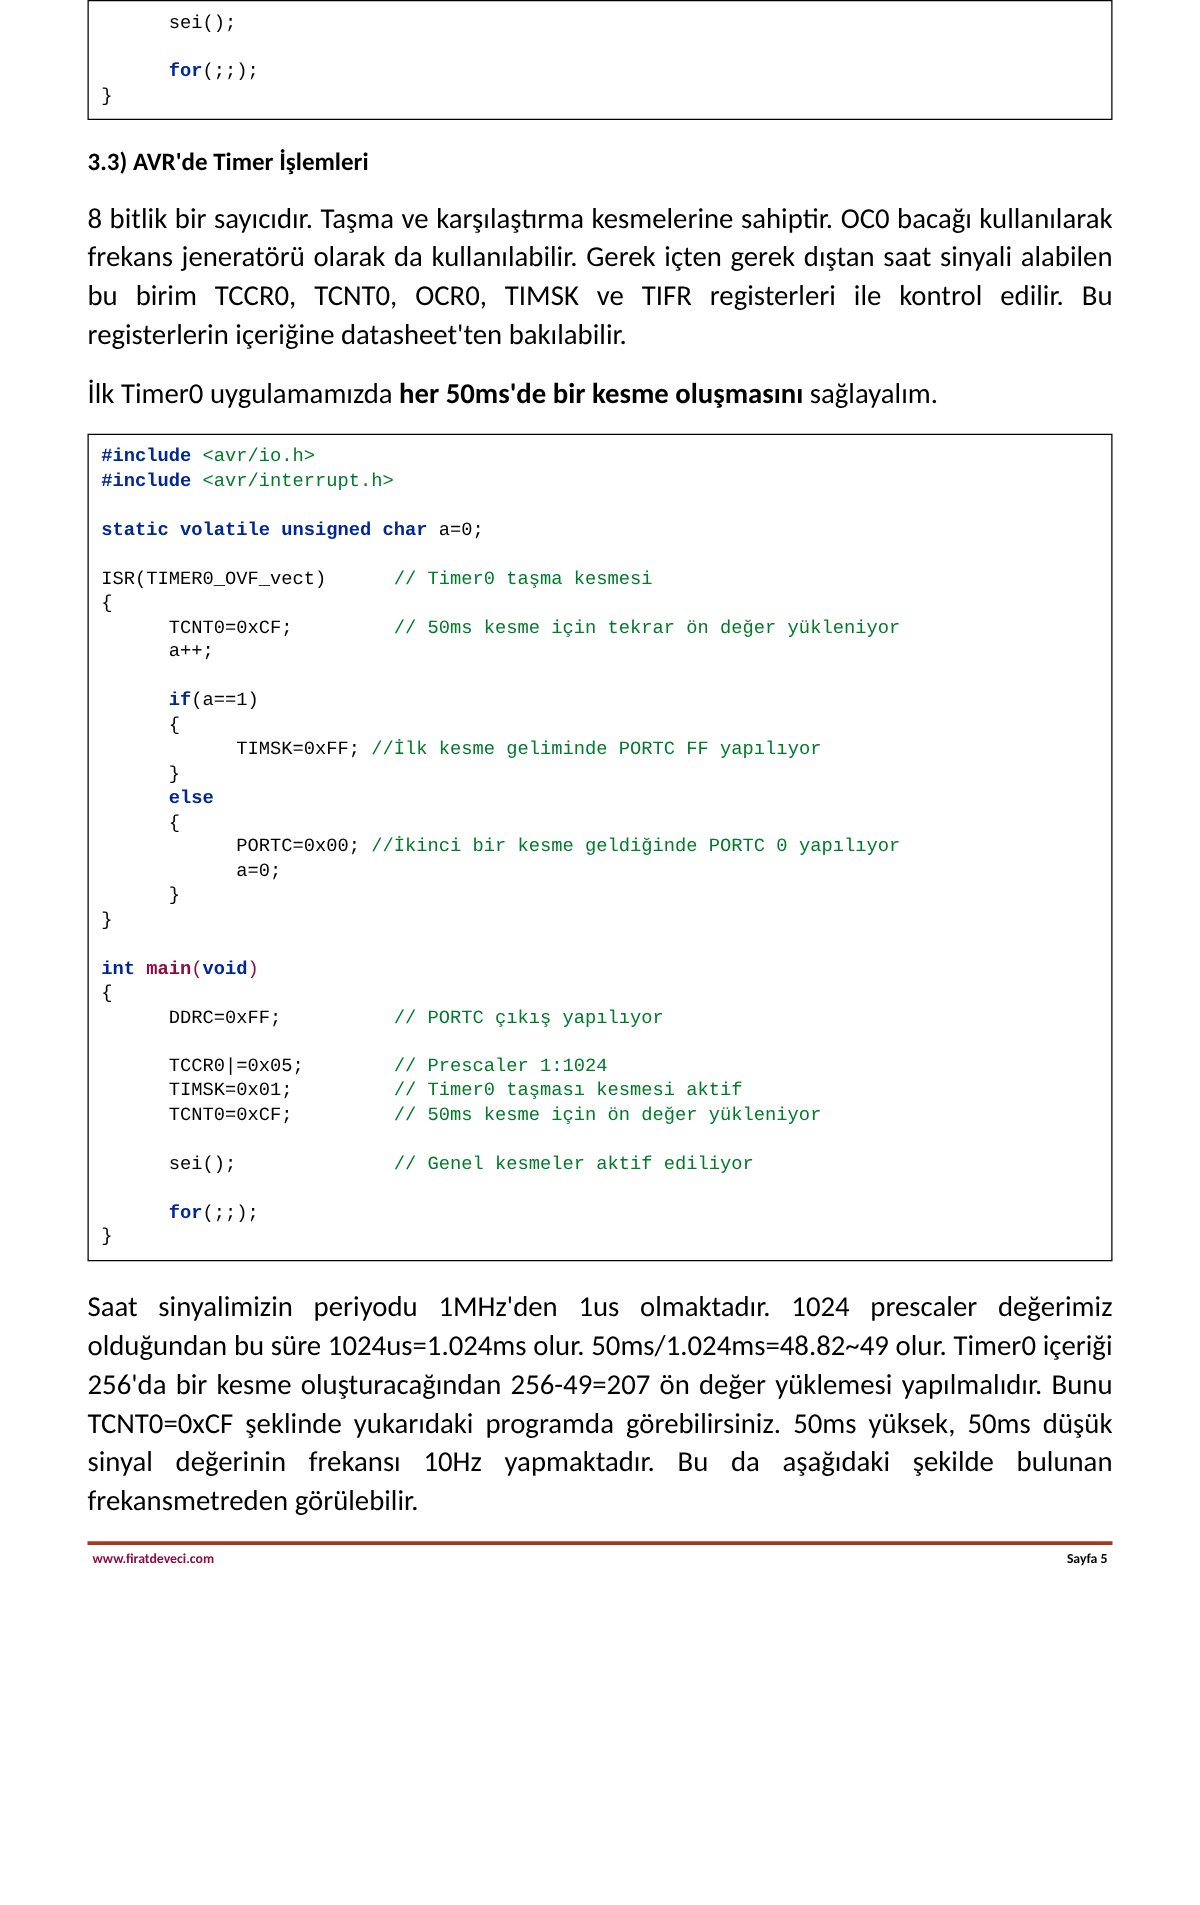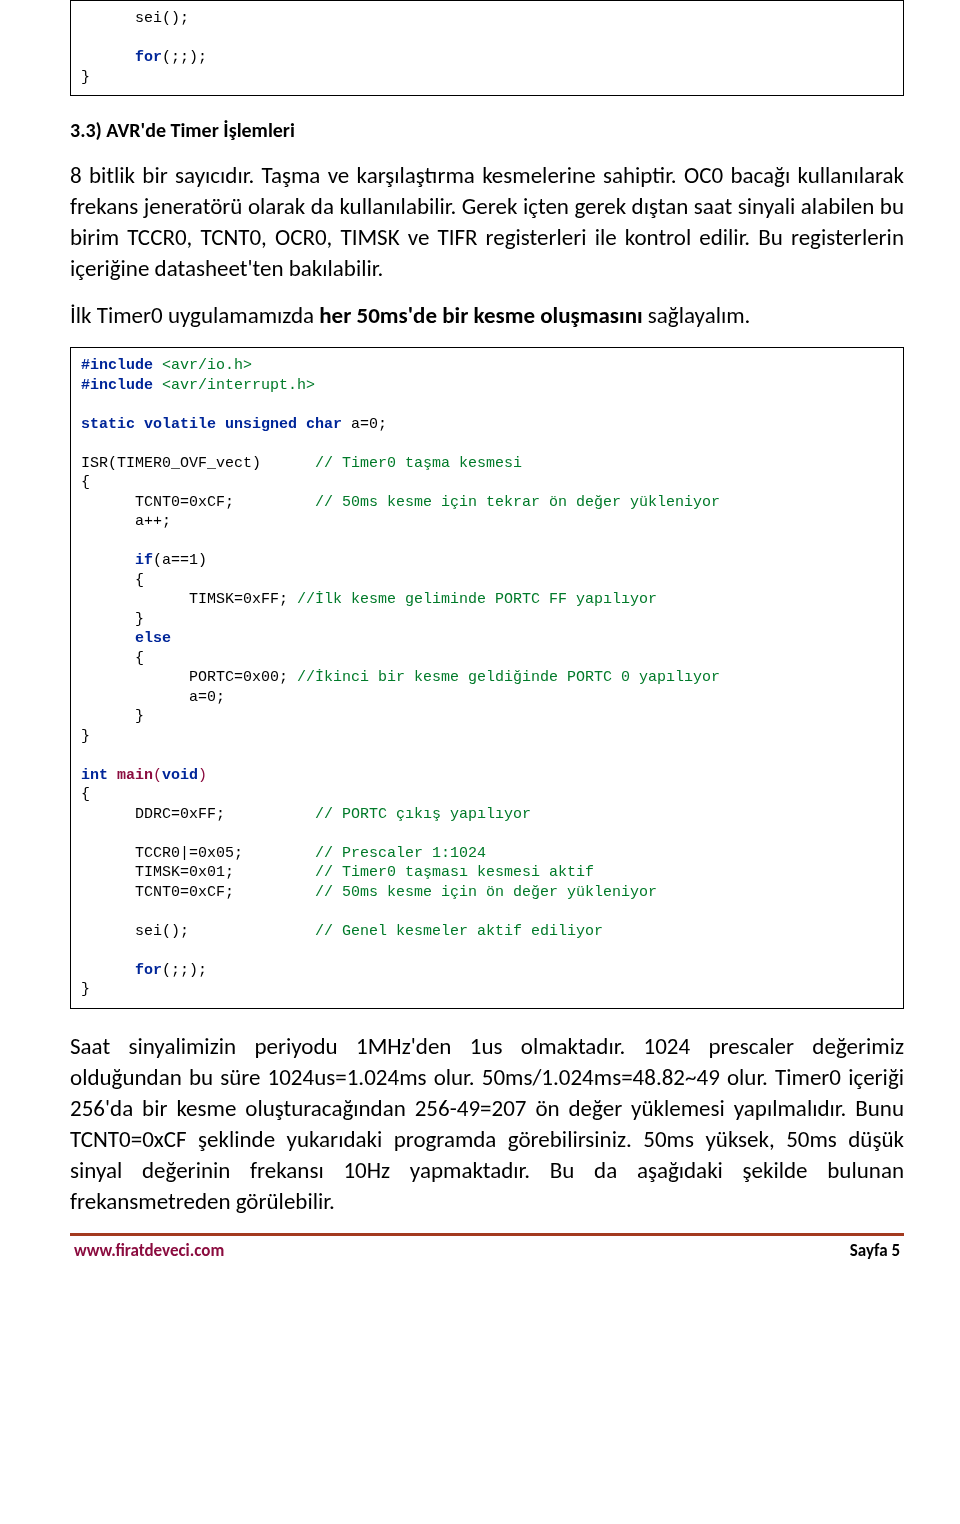--- a/index.html
+++ b/index.html
@@ -3,21 +3,21 @@
 <meta charset="utf-8">
 <style>
   body {
     margin: 0;
     padding: 0;
     background: #fff;
     font-family: "Calibri", "Segoe UI", Arial, sans-serif;
     width: 960px;
   }
   .page {
-    padding: 0 56px 20px 70px;
+    padding: 0 70px 20px 70px;
   }
   .code-box {
     border: 1px solid #000;
     padding: 8px 10px;
     font-family: "Courier New", monospace;
     font-size: 15px;
     white-space: pre;
     line-height: 1.3;
     margin-bottom: 22px;
   }
@@ -44,21 +44,21 @@
   .kw-red { color: #8b0c3f; }
   .comment { color: #007a29; }
   .footer-rule {
     border: none;
     border-top: 3px solid #a33a1f;
     margin: 8px 0 4px 0;
   }
   .footer {
     display: flex;
     justify-content: space-between;
-    font-size: 17px;
+    font-size: 11px;
     font-weight: bold;
     padding: 0 4px;
     align-items: center;
   }
   .footer-left { color: #8b0c3f; }
   .footer-right { color: #000000; }
 </style>
 </head>
 <body>
 

